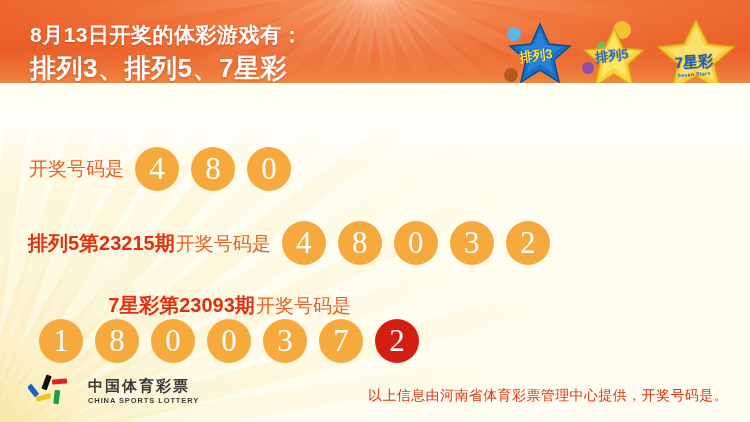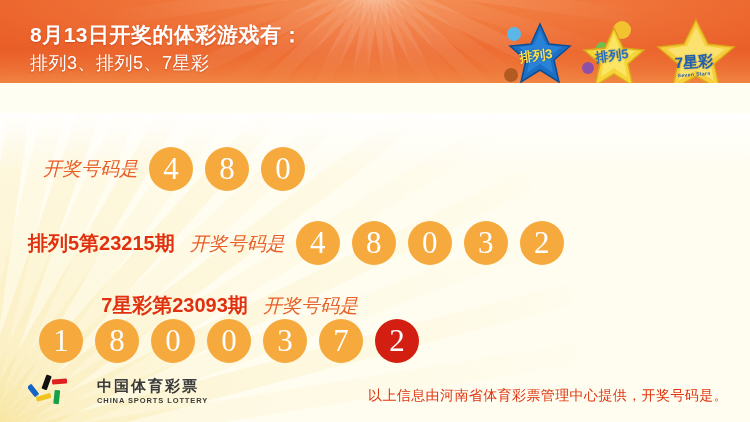--- a/index.html
+++ b/index.html
@@ -26,21 +26,21 @@
   .hdr-fade{
     position:absolute;left:0;bottom:0;width:750px;height:34px;
     background:linear-gradient(180deg,rgba(240,129,63,0) 0%,rgba(241,134,66,.55) 60%,rgba(242,138,70,.9) 100%);
   }
   .htitle{position:absolute;left:30px;top:22px;z-index:5;}
   .htitle .l1{
     font-size:21px;font-weight:bold;color:#FFFFFF;letter-spacing:.5px;
     line-height:1.25;text-shadow:0 1px 2px rgba(150,30,0,.35);
   }
   .htitle .l2{
-    font-size:18px;font-weight:normal;color:#FFFFFF;letter-spacing:.5px;
+    font-size:26px;font-weight:bold;color:#FFFFFF;letter-spacing:.5px;
     line-height:1.3;margin-top:4px;text-shadow:0 1px 2px rgba(150,30,0,.35);
   }
 
   
   .logos{position:absolute;right:14px;top:18px;z-index:6;display:flex;align-items:flex-end;gap:4px;}
   .glogo{position:relative;width:72px;height:74px;}
   .glogo svg{position:absolute;left:0;top:0;}
   .glogo .gtxt{
     position:absolute;left:0;right:0;top:42%;text-align:center;
     font-size:13px;font-weight:bold;line-height:1;
@@ -77,39 +77,39 @@
   .rows{position:absolute;left:0;top:0;width:750px;z-index:3;}
   .row{position:absolute;left:28px;display:flex;align-items:center;height:48px;}
   .row.r1{top:32px;}
   .row.r2{top:106px;}
   .row.r3{top:179px;flex-direction:column;}
   .rlabel{display:flex;align-items:baseline;white-space:nowrap;}
   .rname{
     font-size:20px;font-weight:bold;color:#E0300F;letter-spacing:0px;
   }
   .rtail{
-    font-size:19px;color:#E8602A;letter-spacing:0px;margin-left:15px;font-style:italic;
+    font-size:19px;color:#E8602A;letter-spacing:0px;margin-left:1px;
   }
   .balls{display:flex;align-items:center;margin-left:11px;}
   .ball{
     width:44px;height:44px;border-radius:50%;
     background:#F6A93C;
     display:flex;align-items:center;justify-content:center;
     margin-right:12px;
   }
   .ball.special{background:#D21F12;}
   .ball span{
     font-family:"Liberation Serif","DejaVu Serif",serif;
     font-size:31px;color:#FFFFFF;line-height:1;font-weight:400;
     position:relative;top:-1px;
   }
 
   
   .footer{position:absolute;left:0;bottom:0;width:750px;height:62px;z-index:4;}
-  .brand{position:absolute;left:28px;bottom:14px;display:flex;align-items:center;gap:27px;}
+  .brand{position:absolute;left:28px;bottom:14px;display:flex;align-items:center;gap:18px;}
   .brand-mark{width:42px;height:34px;}
   .brand-text .cn{
     font-size:15px;font-weight:bold;color:#3A3A3A;letter-spacing:2px;line-height:1.15;
   }
   .brand-text .en{
     font-size:7.5px;font-weight:bold;color:#3A3A3A;letter-spacing:.9px;line-height:1.2;margin-top:1px;
   }
   .disclaimer{
     position:absolute;right:22px;bottom:17px;
     font-size:14px;color:#E0340F;letter-spacing:.4px;white-space:nowrap;

